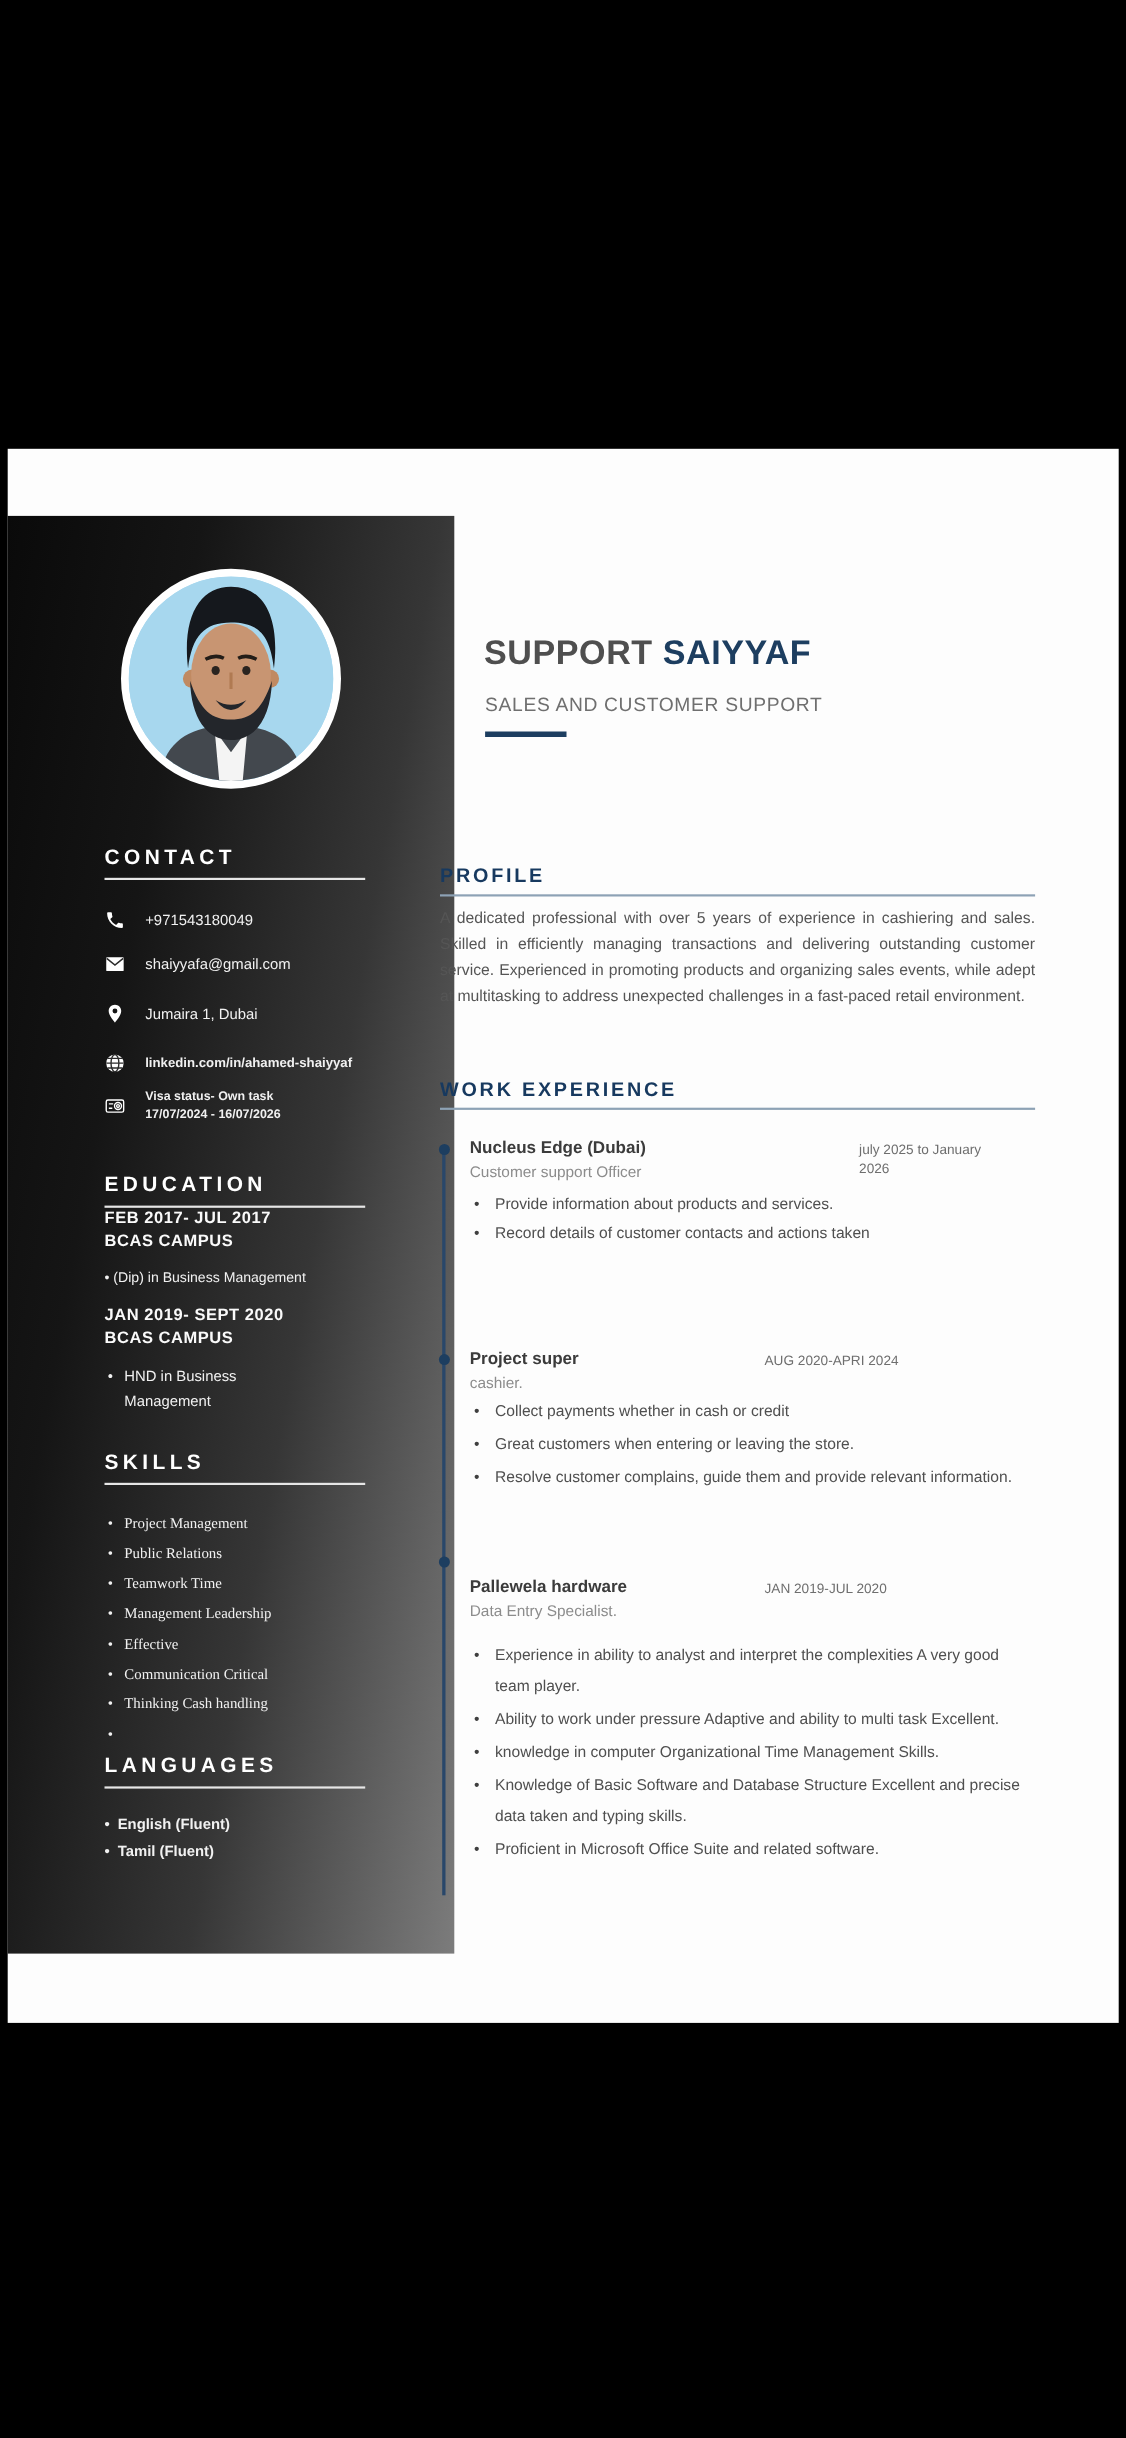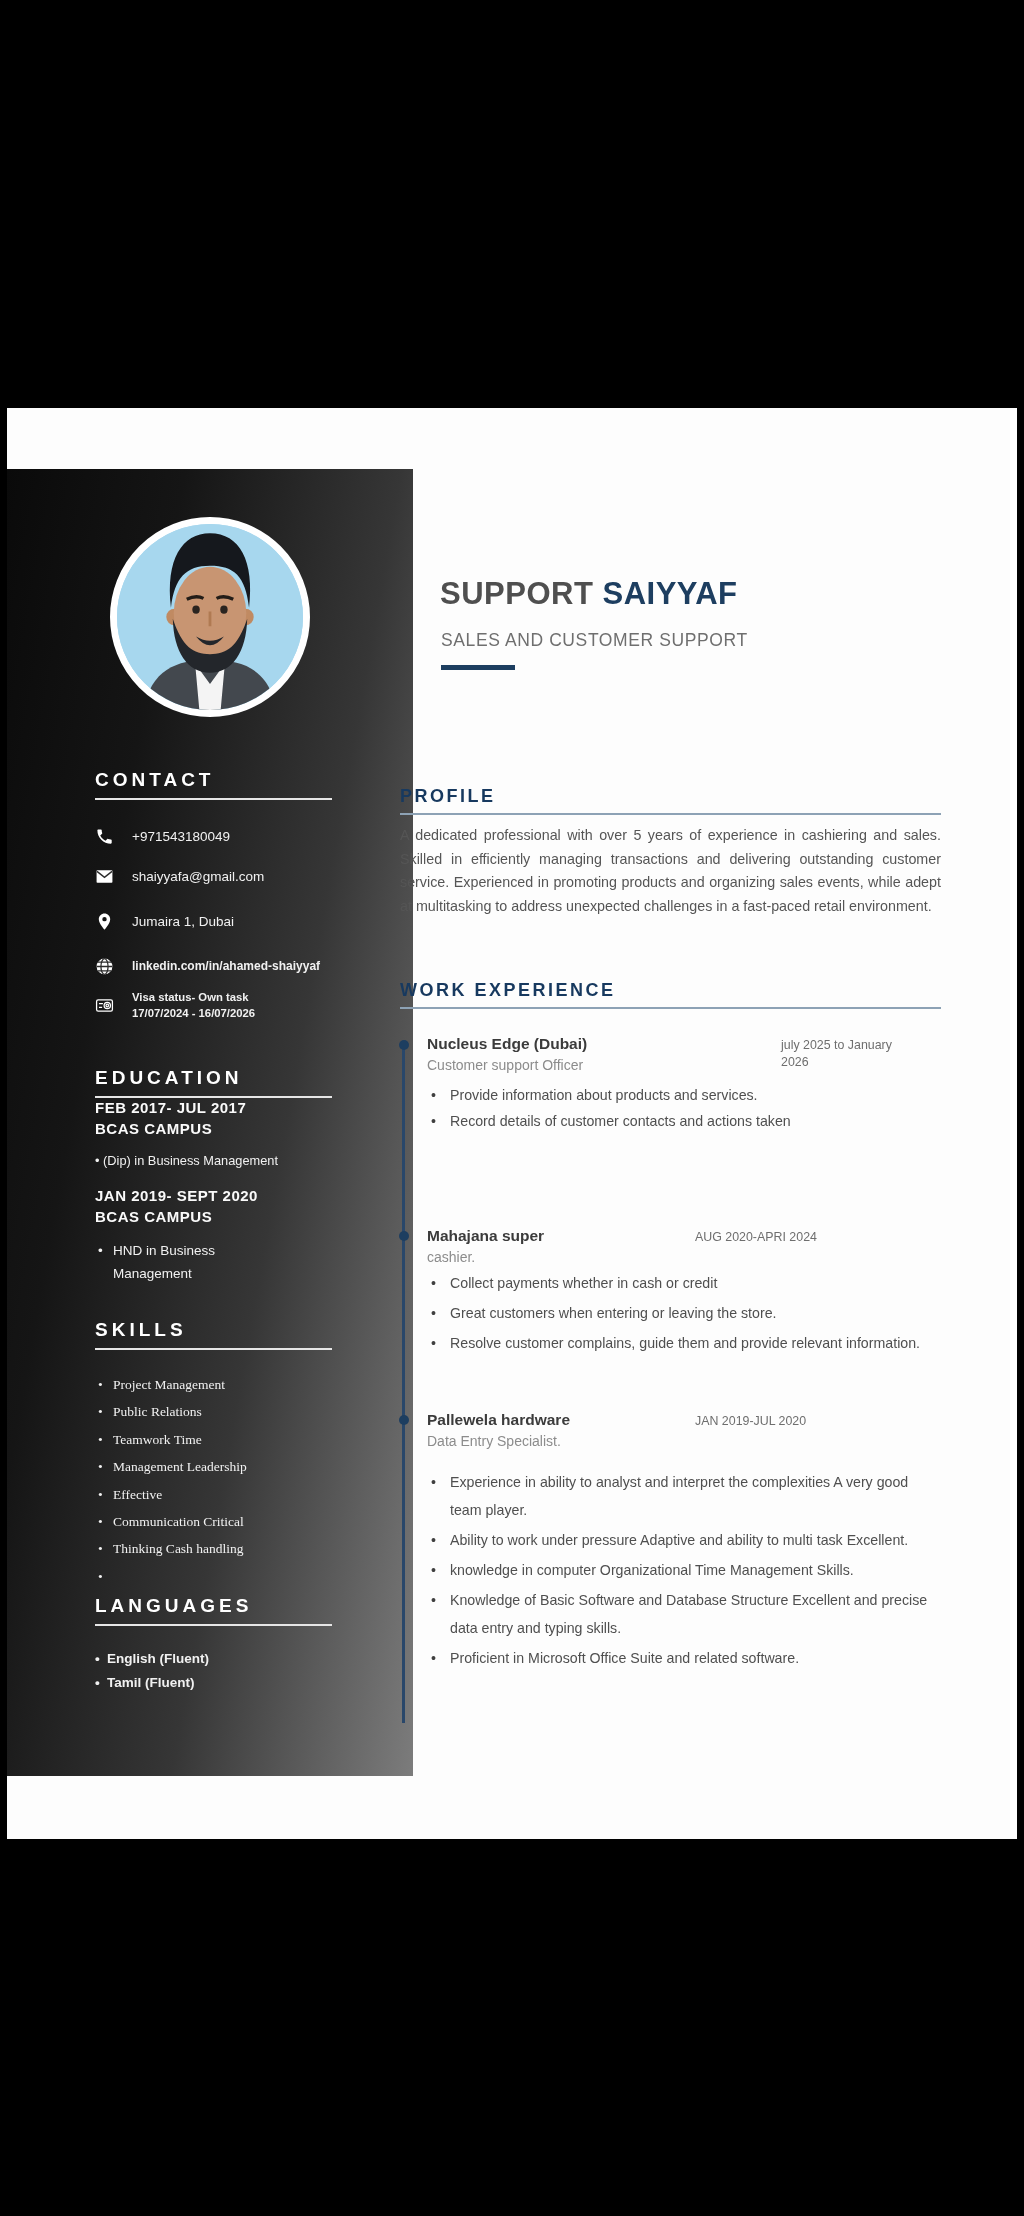--- a/index.html
+++ b/index.html
@@ -231,37 +231,37 @@
       <div class="job-title">Nucleus Edge (Dubai)</div>
       <div class="job-sub">Customer support Officer</div>
       <div class="job-date">july 2025 to January 2026</div>
       <ul>
         <li>Provide information about products and services.</li>
         <li>Record details of customer contacts and actions taken</li>
       </ul>
     </article>
 
     <article class="job job2" style="top:247px">
-      <div class="job-title">Mahajana super</div>
+      <div class="job-title">Project super</div>
       <div class="job-sub">cashier.</div>
       <div class="job-date">AUG 2020-APRI 2024</div>
       <ul>
         <li>Collect payments whether in cash or credit</li>
         <li>Great customers when entering or leaving the store.</li>
         <li>Resolve customer complains, guide them and provide relevant information.</li>
       </ul>
     </article>
 
-    <article class="job job3" style="top:431px">
+    <article class="job job3" style="top:454px">
       <div class="job-title">Pallewela hardware</div>
       <div class="job-sub">Data Entry Specialist.</div>
       <div class="job-date">JAN 2019-JUL 2020</div>
       <ul>
         <li>Experience in ability to analyst and interpret the complexities A very good team player.</li>
         <li>Ability to work under pressure Adaptive and ability to multi task Excellent.</li>
         <li>knowledge in computer Organizational Time Management Skills.</li>
-        <li>Knowledge of Basic Software and Database Structure Excellent and precise data entry and typing skills.</li>
+        <li>Knowledge of Basic Software and Database Structure Excellent and precise data taken and typing skills.</li>
         <li>Proficient in Microsoft Office Suite and related software.</li>
       </ul>
     </article>
   </section>
 
 </div>
 
 </body></html>

